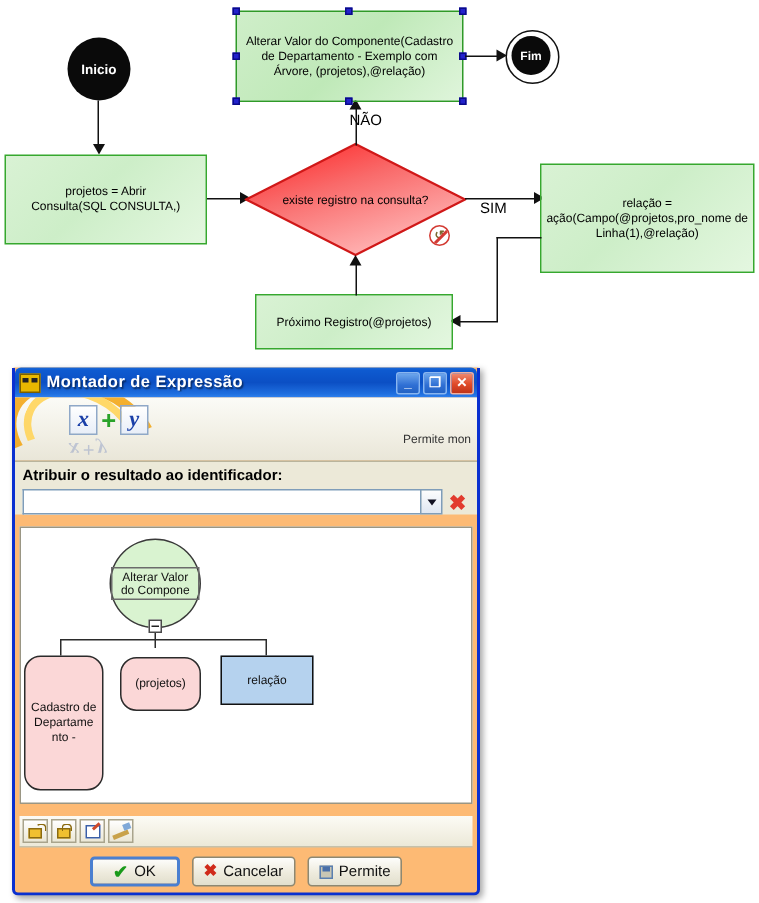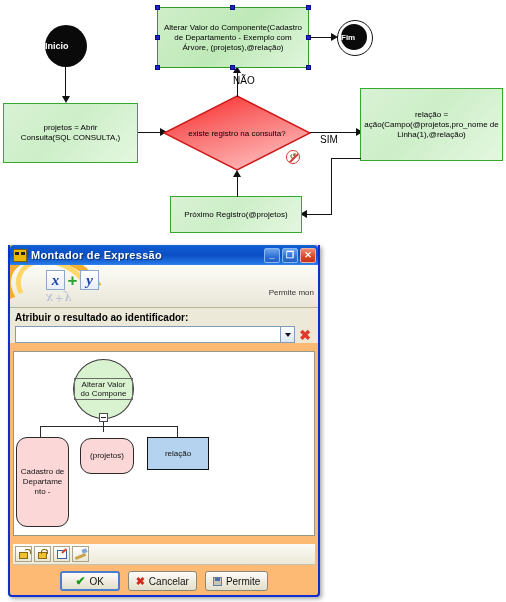--- a/index.html
+++ b/index.html
@@ -56,21 +56,21 @@
     display: flex; align-items: center; justify-content: center;
     font-size: 8px; color: #000; text-align: center;
   }
   .fc-terminator {
     position: absolute;
     border-radius: 50%;
     background: #0a0a0a;
     color: #fff;
     display: flex;
     align-items: center;
-    justify-content: flex-start;
+    justify-content: center;
     font-size: 9px;
     font-weight: bold;
   }
   .fc-ring {
     position: absolute;
     border-radius: 50%;
     border: 1.5px solid #111;
     background: transparent;
   }
   .fc-line {
@@ -513,21 +513,21 @@
   <div class="fc-terminator" style="left:341px; top:24px; width:26px; height:26px; font-size:8px;">
     <span>Fim</span>
   </div>
 
   <div class="fc-line h" style="left:310px; top:132px; width:50px;"></div>
   <div class="fc-arrow right" style="left:356px; top:128px;"></div>
   <div class="fc-edge-label" style="left:320px; top:134px;">SIM</div>
 
   <div class="loop-icon" style="left:286px; top:150px;">↺</div>
 
-  <div class="fc-node fc-green" style="left:360px; top:88px; width:143px; height:73px; padding:2px 3px;">
+  <div class="fc-node fc-green" style="left:360px; top:109px; width:143px; height:73px; padding:2px 3px;">
     <span>relação = ação(Campo(@projetos,pro_nome de Linha(1),@relação)</span>
   </div>
 
   <div class="fc-line v" style="left:331px; top:158px; height:56px;"></div>
   <div class="fc-line h" style="left:331px; top:158px; width:30px;"></div>
   <div class="fc-line h" style="left:305px; top:214px; width:27px;"></div>
   <div class="fc-arrow left" style="left:300px; top:210px;"></div>
 
   <div class="fc-node fc-green" style="left:170px; top:196px; width:132px; height:37px; padding:12px 4px;">
     <span>Próximo Registro(@projetos)</span>

